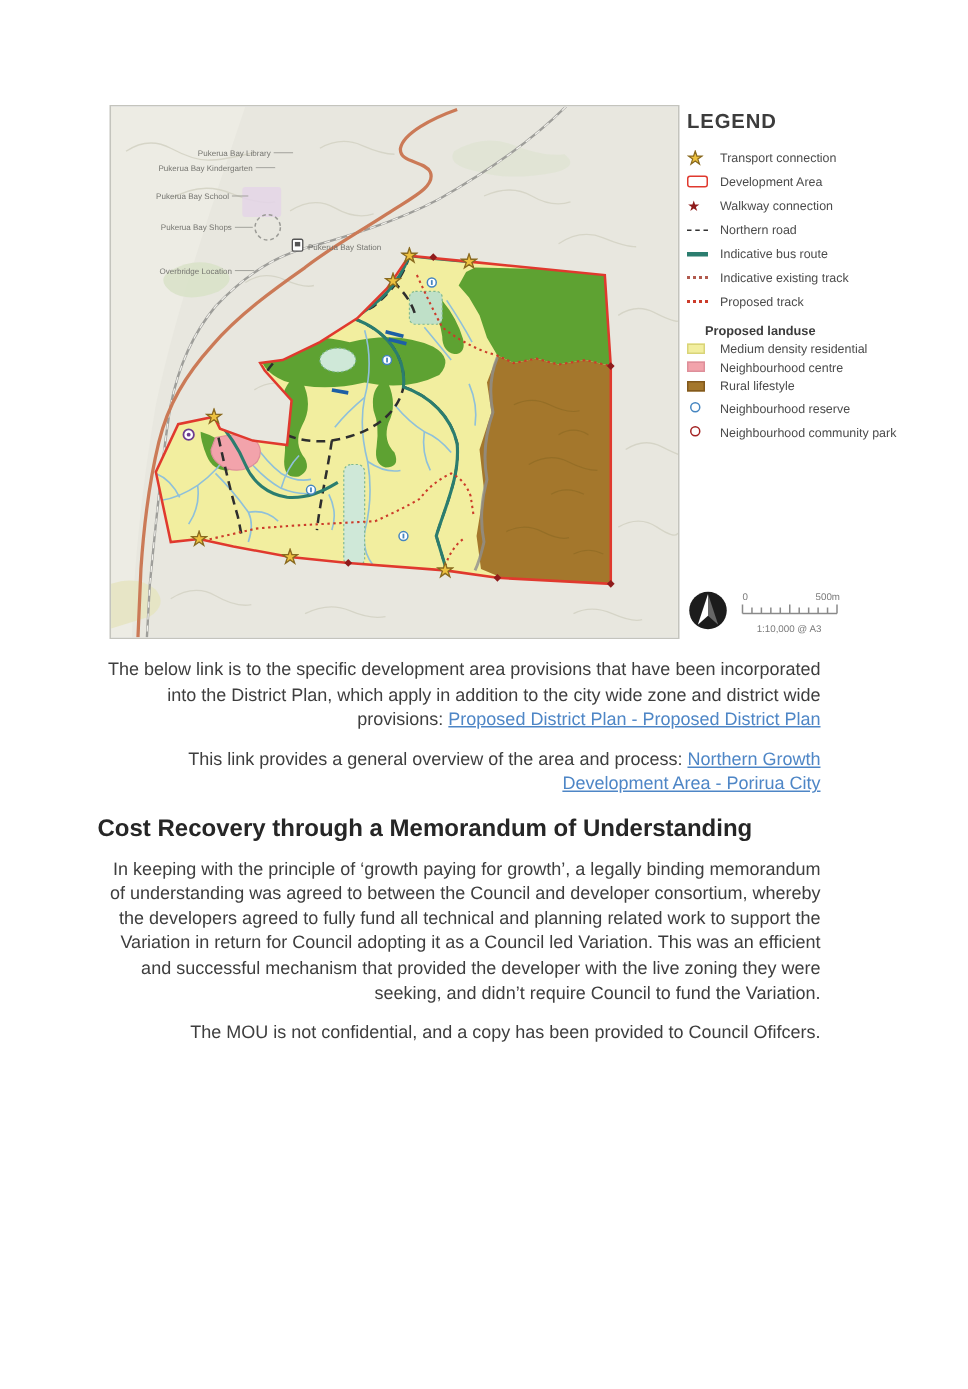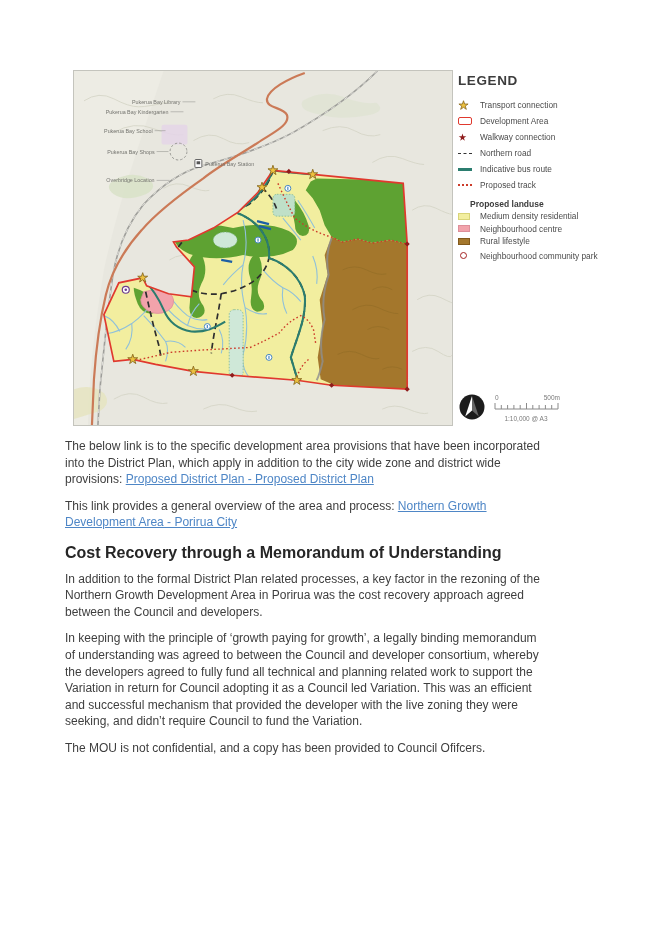--- a/index.html
+++ b/index.html
@@ -31,21 +31,21 @@
   .sw-fwa{background:#d3e9f4;border:1px dashed #74aed1;}
   .dot-res{width:5px;height:5px;border-radius:50%;background:#fff;border:1.6px solid #4585c0;margin-left:2px;}
   .dot-park{width:5px;height:5px;border-radius:50%;background:#fff;border:1.6px solid #a32222;margin-left:2px;}
   .ic-eco{width:13px;height:0;border-top:2.6px dashed #1d5fa5;}
 
   
   .scalebar{position:absolute;left:385px;top:318px;width:175px;height:38px;}
 
   
   .doc{position:absolute;left:65px;top:438px;width:482px;font-size:12px;line-height:16.6px;color:#3e3e3e;}
-  .doc p{margin:0 0 10px 0;}
+  .doc p{margin:0 0 10px 0;text-align:right;}
   .doc h3{font-size:16px;line-height:16.6px;color:#262626;margin:14px 0 9px 0;}
   a.lnk{color:#4e86c6;text-decoration:underline;cursor:pointer;}
 </style>
 </head>
 <body>
 
 <div class="page">
 
   <div class="figure">
 
@@ -272,20 +272,26 @@
         <span>Northern road</span>
       </div>
       <div class="lg-row">
         <span class="ic">
             <span class="ic-bus"></span>
           </span>
         <span>Indicative bus route</span>
       </div>
       <div class="lg-row">
         <span class="ic">
+            <span class="ic-track-e"></span>
+          </span>
+        <span>Indicative existing track</span>
+      </div>
+      <div class="lg-row">
+        <span class="ic">
             <span class="ic-track-p"></span>
           </span>
         <span>Proposed track</span>
       </div>
 
       <div class="lg-sub">Proposed landuse</div>
 
       <div class="lg-row tight">
         <span class="ic">
             <span class="sw sw-res"></span>
@@ -296,20 +302,26 @@
         <span class="ic">
             <span class="sw sw-ctr"></span>
           </span>
         <span>Neighbourhood centre</span>
       </div>
       <div class="lg-row tight">
         <span class="ic">
             <span class="sw sw-rur"></span>
           </span>
         <span>Rural lifestyle</span>
+      </div>
+      <div class="lg-row">
+        <span class="ic">
+            <span class="dot-res"></span>
+          </span>
+        <span>Neighbourhood reserve</span>
       </div>
       <div class="lg-row">
         <span class="ic">
             <span class="dot-park"></span>
           </span>
         <span>Neighbourhood community park</span>
       </div>
     </div>
 
     <div class="scalebar">
@@ -342,20 +354,19 @@
     </div>
   </div>
 
   <div class="doc">
     <p><span>The below link is to the specific development area provisions that have been incorporated into the District Plan, which apply in addition to the city wide zone and district wide provisions: </span><a class="lnk">Proposed District Plan - Proposed District Plan</a></p>
 
     <p><span>This link provides a general overview of the area and process: </span><a class="lnk">Northern Growth Development Area - Porirua City</a></p>
 
     <h3>Cost Recovery through a Memorandum of Understanding</h3>
 
-    <p>In addition to the formal District Plan related processes, a key factor in the rezoning of the Northern Growth Development Area in Porirua was the cost recovery approach agreed between the Council and developers.</p>
 
     <p>In keeping with the principle of ‘growth paying for growth’, a legally binding memorandum of understanding was agreed to between the Council and developer consortium, whereby the developers agreed to fully fund all technical and planning related work to support the Variation in return for Council adopting it as a Council led Variation. This was an efficient and successful mechanism that provided the developer with the live zoning they were seeking, and didn’t require Council to fund the Variation.</p>
 
     <p>The MOU is not confidential, and a copy has been provided to Council Ofifcers.</p>
   </div>
 
 </div>
 
 </body></html>

